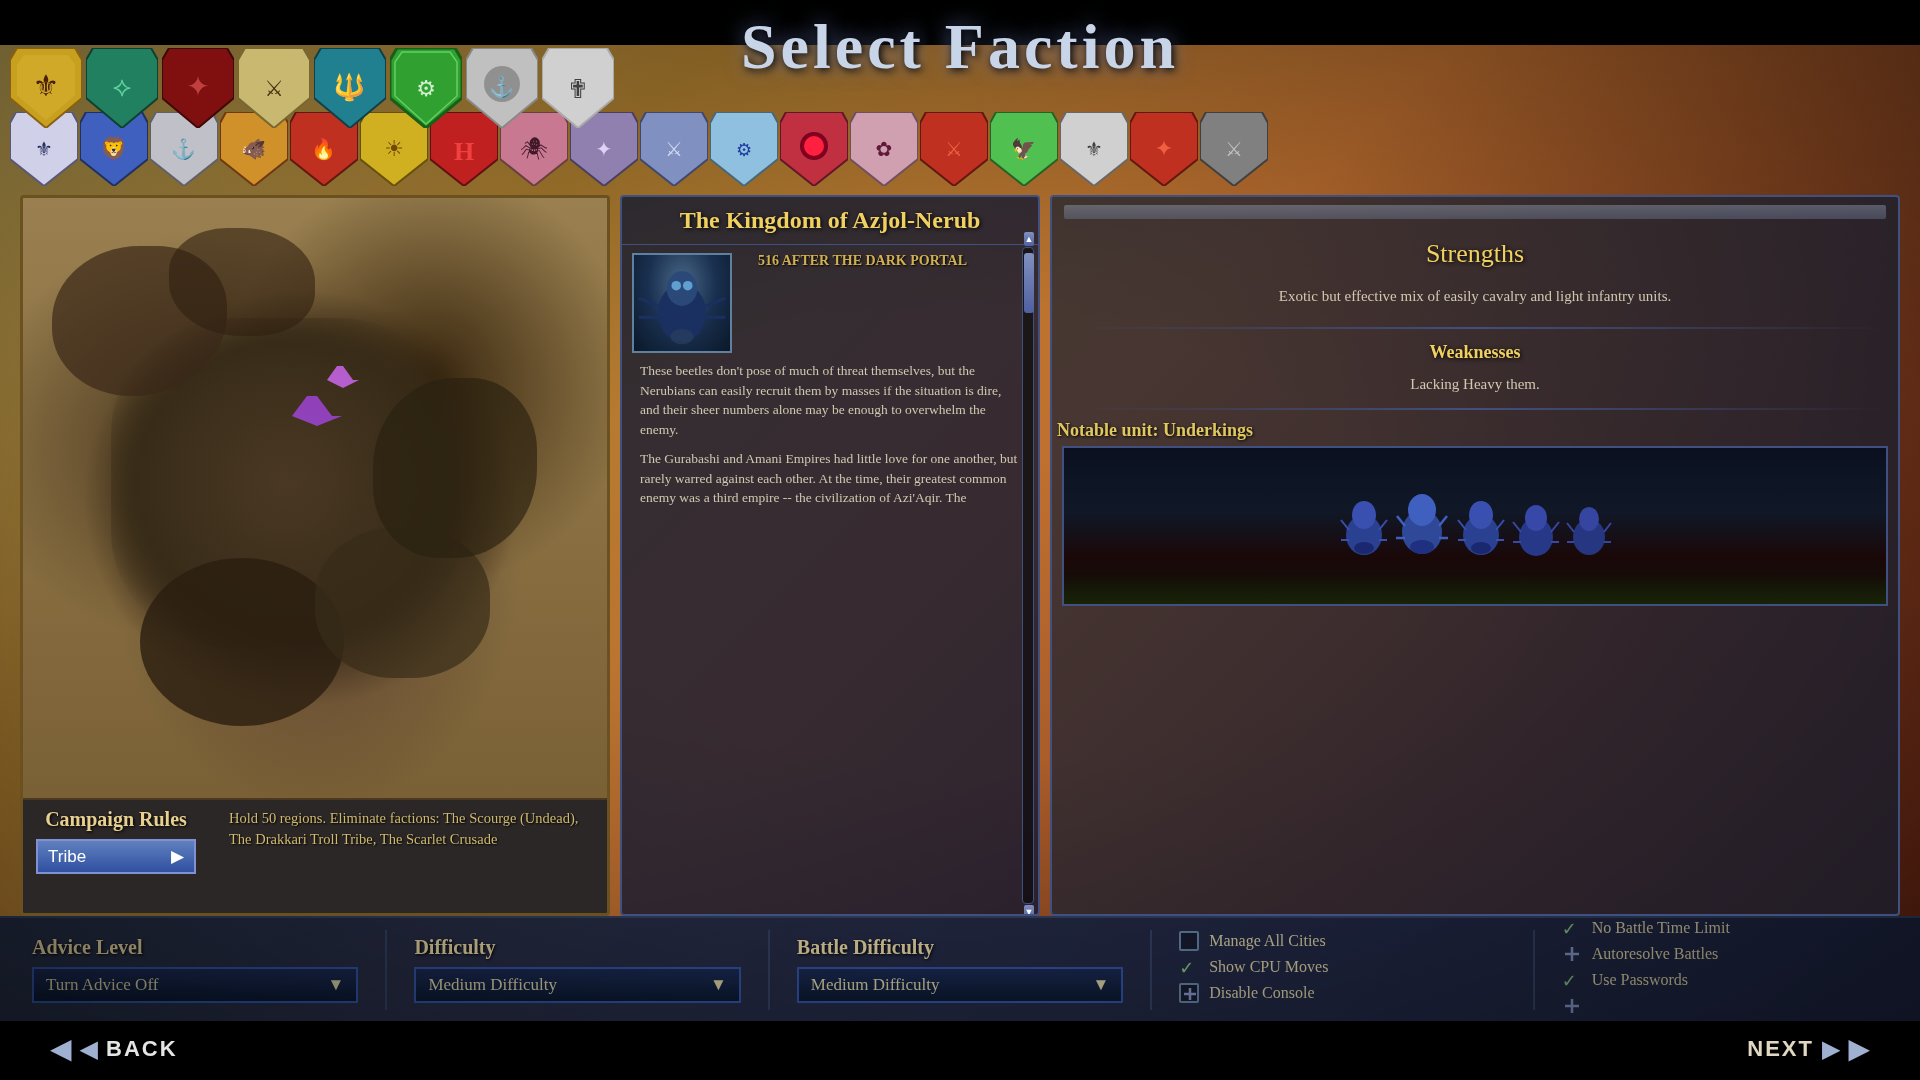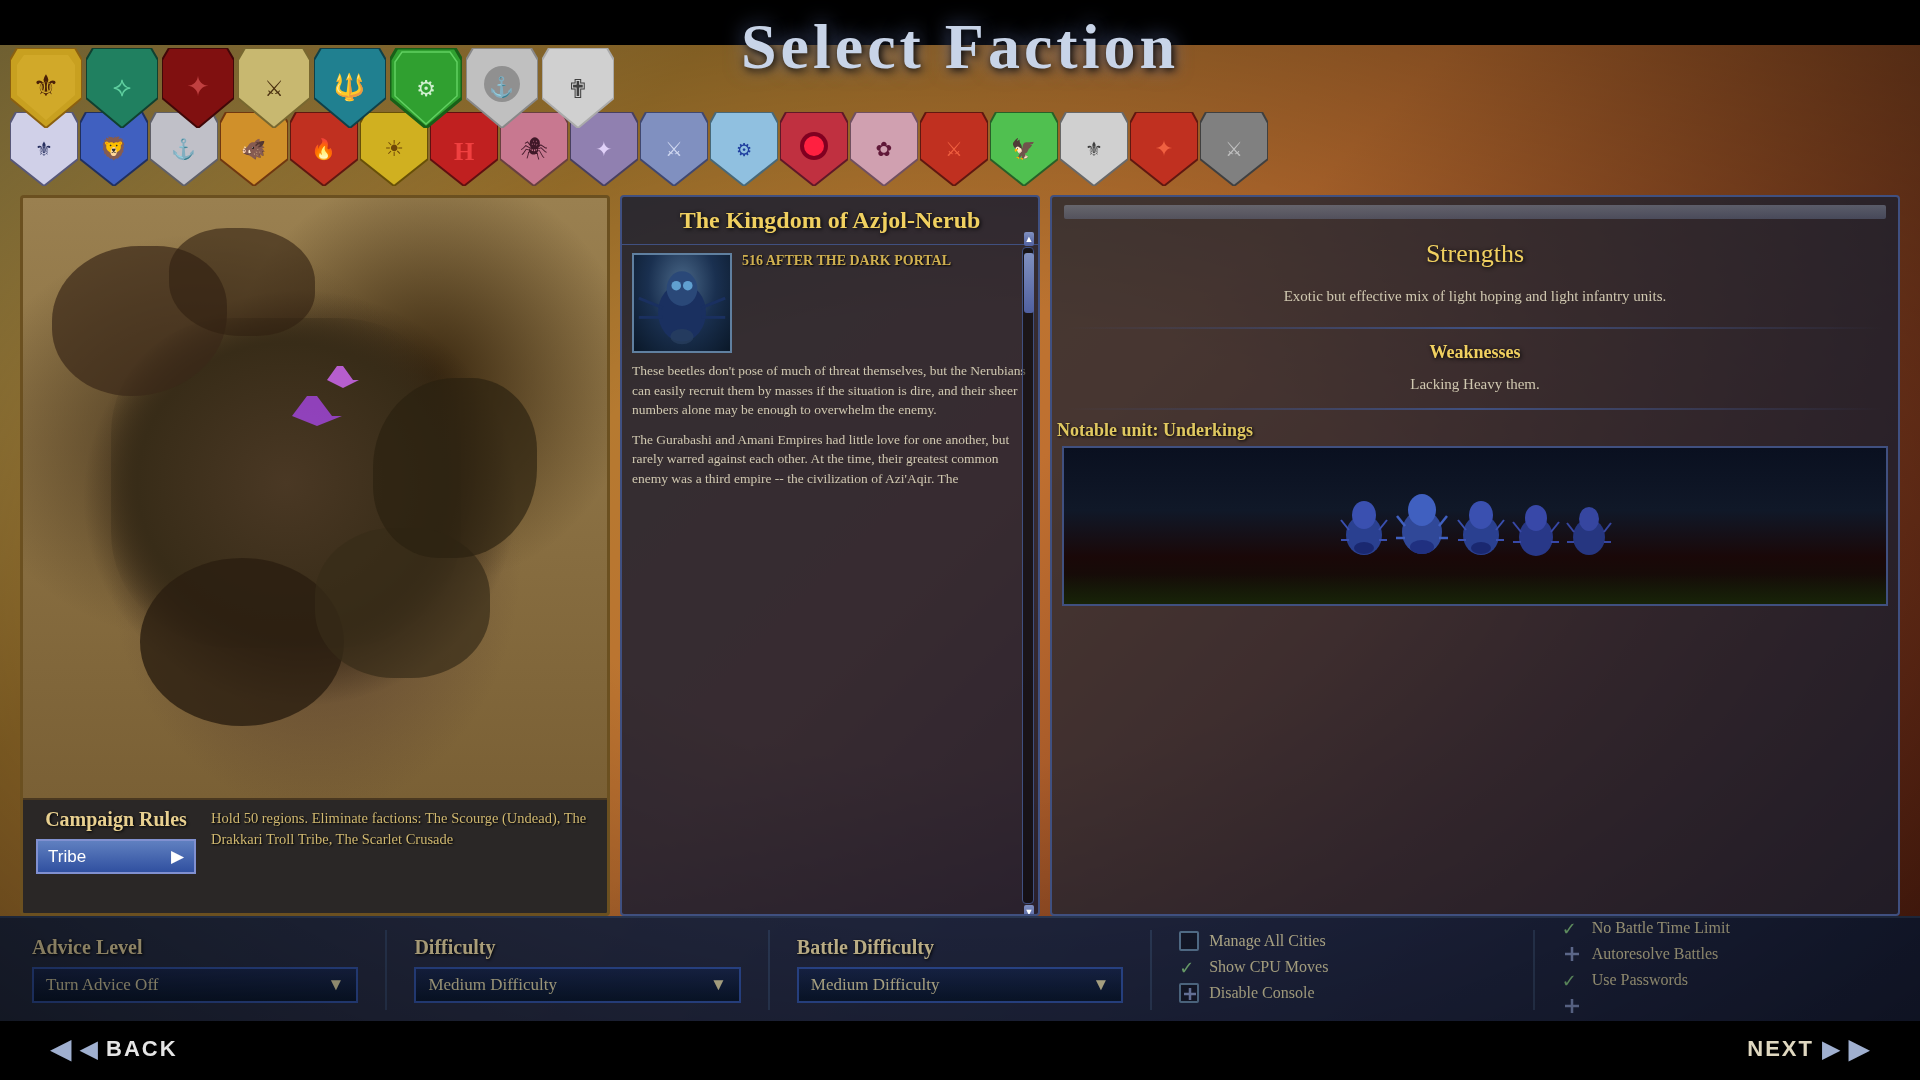--- a/index.html
+++ b/index.html
@@ -164,21 +164,21 @@
       color: #f0d060;
       font-size: 24px;
       font-weight: bold;
       padding: 10px;
       text-shadow: 1px 1px 4px #000;
       border-bottom: 1px solid #405080;
     }
 
     .faction-header {
       display: flex;
-      gap: 10px;
+      gap: 26px;
       padding: 8px 10px;
     }
 
     .faction-portrait {
       width: 100px;
       height: 100px;
       background: linear-gradient(135deg, #2a4060, #1a2840, #3a5080);
       border: 2px solid #6080a0;
       flex-shrink: 0;
       position: relative;
@@ -209,21 +209,21 @@
       margin-bottom: 6px;
     }
 
     .faction-desc {
       color: #d0c8b0;
       font-size: 13.5px;
       line-height: 1.45;
     }
 
     .faction-desc-full {
-      padding: 0 10px 10px;
+      padding: 0 18px 10px;
       color: #d0c8b0;
       font-size: 13.5px;
       line-height: 1.45;
     }
 
     
     .scroll-indicator {
       position: absolute;
       right: 4px;
       top: 50px;
@@ -600,21 +600,21 @@
             <polygon points="0,20 15,0 25,0 40,20 50,20 25,30 0,20" fill="#9944cc" opacity="0.9"></polygon>
           </svg>
         </div>
         <div style="position:absolute; top:28%; left:52%; z-index:10;">
           <svg width="32" height="22" viewBox="0 0 32 22">
             <polygon points="0,14 10,0 16,0 26,14 32,14 16,22 0,14" fill="#cc66ee" opacity="0.85"></polygon>
           </svg>
         </div>
       </div>
 
-      <div style="position:absolute; bottom:0; left:0; right:0; height:115px; background:rgba(10,15,30,0.75); border-top:2px solid #4a3820; padding:8px; display:flex; gap:10px; align-items:flex-start;">
+      <div style="position:absolute; bottom:0; left:0; right:0; height:115px; background:rgba(10,15,30,0.75); border-top:2px solid #4a3820; padding:8px; display:flex; gap:28px; align-items:flex-start;">
         <div style="min-width:170px; text-align:center;">
           <div style="color:#e8d090; font-size:20px; font-weight:bold; text-shadow:1px 1px 3px #000; margin-bottom:8px;">Campaign Rules</div>
           <div style="position:relative; width:160px; margin:0 auto;">
             <button class="dropdown-btn" style="background:linear-gradient(180deg,#6080c0,#3050a0);border:2px solid #8090d0;color:#fff;font-size:17px;padding:5px 10px;width:100%;display:flex;align-items:center;justify-content:space-between;cursor:pointer;">
               <span>Tribe</span>
               <span style="margin-left:6px;">▶</span>
             </button>
           </div>
         </div>
         <div style="color:#d0b870; font-size:14.5px; line-height:1.45; text-shadow:1px 1px 2px #000; flex:1;">Hold 50 regions. Eliminate factions: The Scourge (Undead), The Drakkari Troll Tribe, The Scarlet Crusade</div>
@@ -658,21 +658,21 @@
         <div style="position:absolute; top:-16px; left:1px; width:10px; height:14px; background:linear-gradient(#8090c0,#5060a0); border-radius:2px; text-align:center; line-height:14px; font-size:9px; color:#fff;">▲</div>
         <div style="position:absolute; bottom:-16px; left:1px; width:10px; height:14px; background:linear-gradient(#8090c0,#5060a0); border-radius:2px; text-align:center; line-height:14px; font-size:9px; color:#fff;">▼</div>
       </div>
     </div>
 
     <div class="strengths-panel">
 
       <div style="height:14px; background:linear-gradient(180deg,#a0b0c8,#7080a0); margin:8px 12px; border-radius:2px; opacity:0.4;"></div>
 
       <div class="strengths-title">Strengths</div>
-      <div class="strengths-text">Exotic but effective mix of light hoping and light infantry units.</div>
+      <div class="strengths-text">Exotic but effective mix of easily cavalry and light infantry units.</div>
 
       <div class="panel-divider"></div>
 
       <div class="weaknesses-title">Weaknesses</div>
       <div class="weaknesses-text">Lacking Heavy them.</div>
 
       <div class="panel-divider"></div>
 
       <div class="notable-unit-title">Notable unit: Underkings</div>
 

